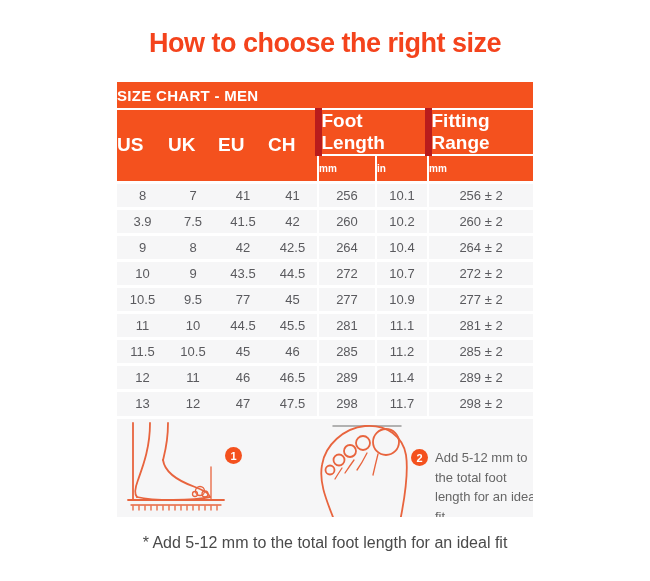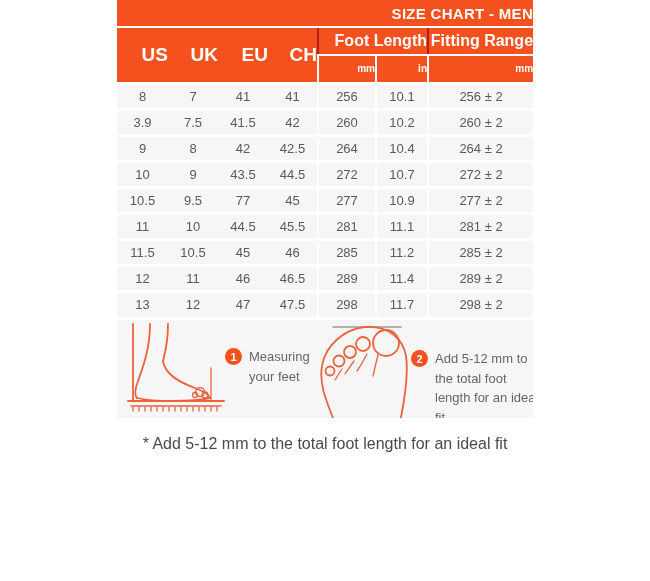--- a/index.html
+++ b/index.html
@@ -25,33 +25,33 @@
   table.size-table {
     width: 416px;
     border-collapse: collapse;
     table-layout: fixed;
   }
   table.size-table th {
     background: #F4511E;
     color: #ffffff;
     font-weight: bold;
     padding: 0;
-    text-align: right;
+    text-align: left;
   }
   th.caption-th {
     height: 27px;
     font-size: 15px;
     letter-spacing: 0.3px;
     border-bottom: 2px solid #ffffff;
   }
   th.size-th { font-size: 19px; height: 56px; }
   th.group-th {
-    font-size: 16px;
+    font-size: 19px;
     height: 27px;
-    border-left: 2px solid #b91c1c;
+    border-left: 7px solid #b91c1c;
     border-bottom: 2px solid #ffffff;
   }
   th.sub-th {
     font-size: 10px;
     height: 27px;
     border-left: 2px solid #ffffff;
   }
   table.size-table td {
     background: #F6F6F7;
     color: #5A5A5E;
@@ -114,20 +114,21 @@
     text-align: center;
     font-size: 16px;
     color: #4A4A4A;
   }
 </style>
 </head>
 <body>
 
 <div class="page">
 
+  <h1 class="page-title">How to choose the right size</h1>
 
   <div class="table-wrap">
     <table class="size-table">
       <colgroup>
         <col style="width:51px">
           <col style="width:50px">
           <col style="width:50px">
           <col style="width:50px">
         <col style="width:58px">
           <col style="width:52px">
@@ -248,21 +249,20 @@
         <path class="thin" d="M88 47 V80"></path>
         <circle class="thin" cx="77" cy="71" r="4.5"></circle>
         <circle class="thin" cx="82" cy="74" r="3"></circle>
         <circle class="thin" cx="72" cy="74" r="2.5"></circle>
         <path class="thin" d="M8 85 H98"></path>
         <path class="thin" d="M10 86v4M16 86v4M22 86v4M28 86v4M34 86v4M40 86v4M46 86v4M52 86v4M58 86v4M64 86v4M70 86v4M76 86v4M82 86v4M88 86v4M94 86v4"></path>
       </svg>
 
       <div class="step step-1">
         <div class="badge">1</div>
-        <div class="step-text">Measuring your feet</div>
       </div>
 
       <svg class="illu foot-top-illu" width="112" height="118" viewBox="0 0 112 118">
         <path class="gray-line" d="M34 3 H104"></path>
         <path class="gray-line" d="M28 13 H96"></path>
         <path d="M33 118 C26 96 13 74 17 52 C20 32 39 15 60 13 C82 11 98 24 101 42 C104 62 98 95 93 118"></path>
         <circle cx="81" cy="29" r="13"></circle>
         <circle cx="58" cy="30" r="7"></circle>
         <circle cx="45" cy="38" r="6"></circle>
         <circle cx="34" cy="47" r="5.5"></circle>

